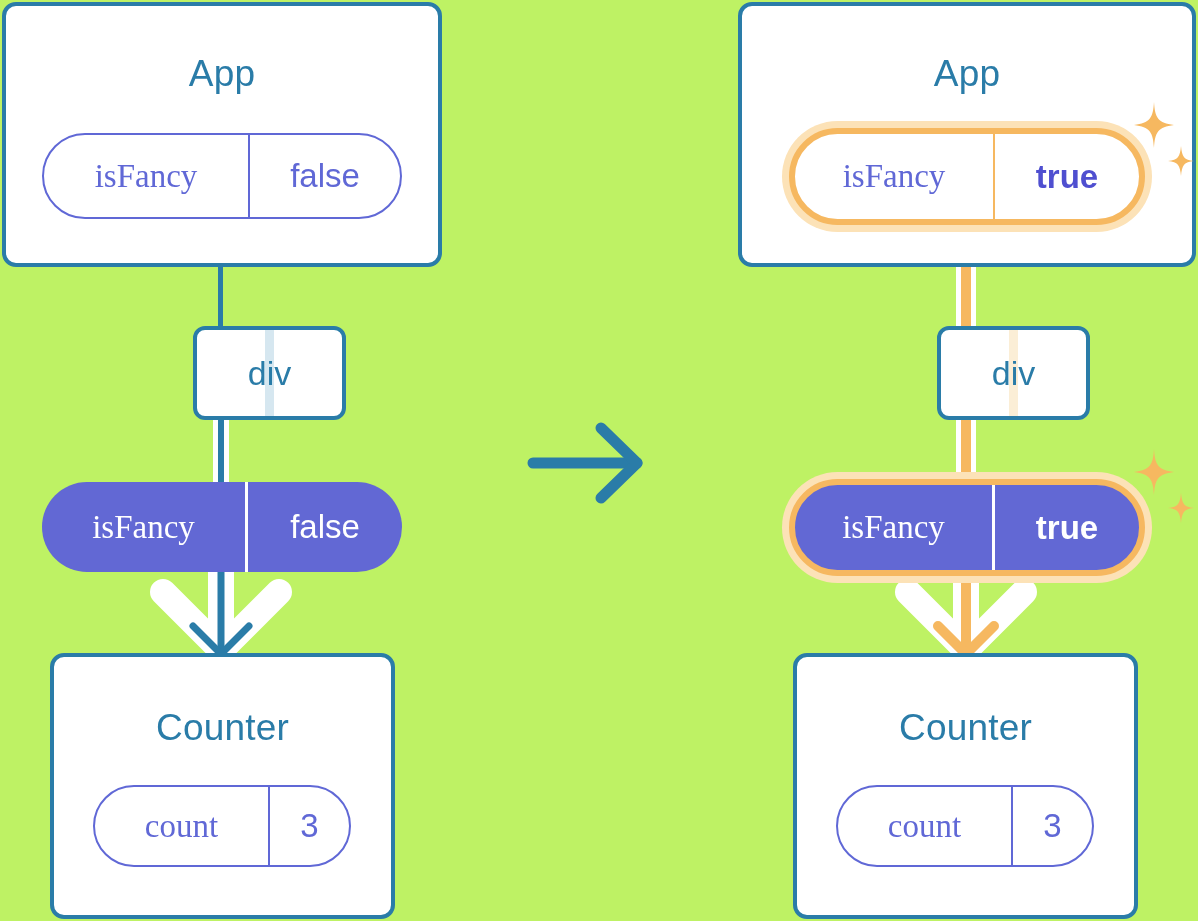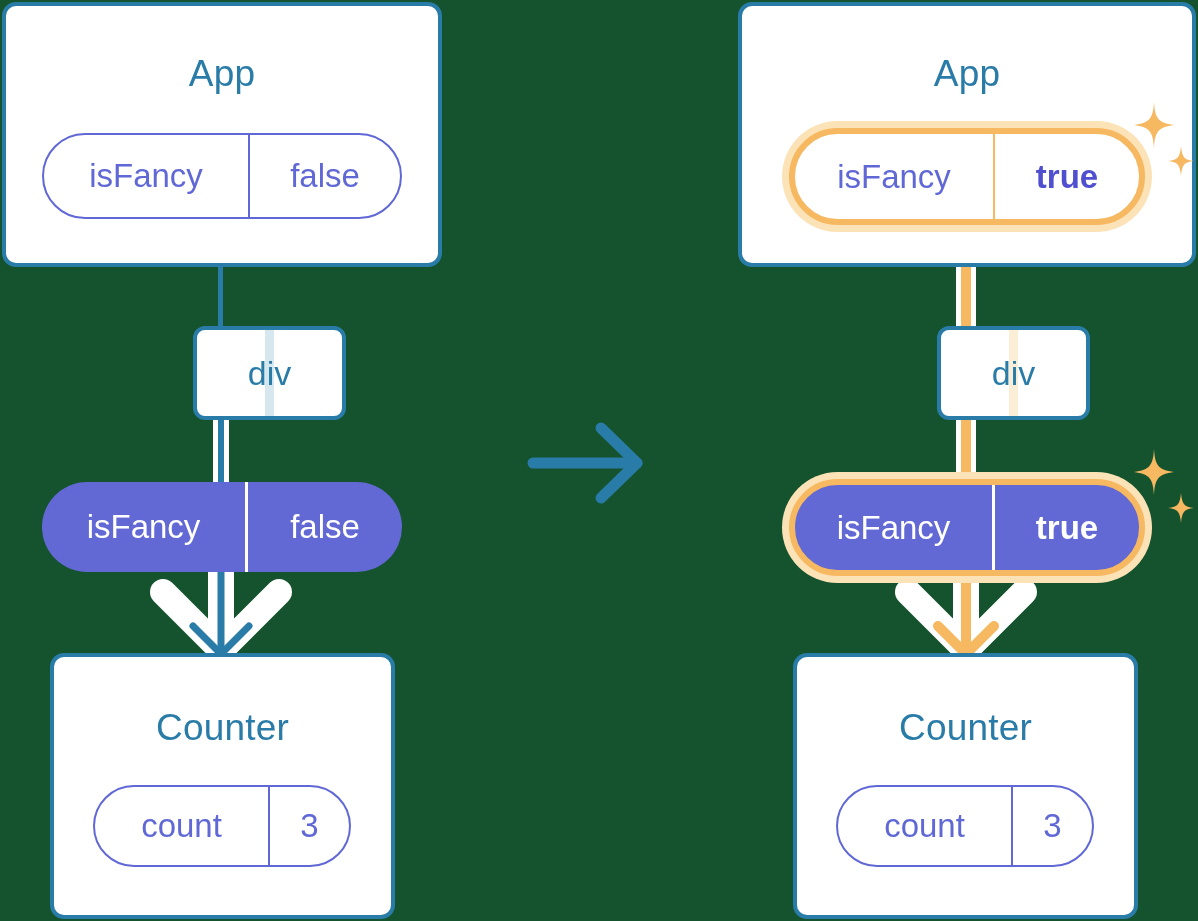--- a/index.html
+++ b/index.html
@@ -7,21 +7,21 @@
     padding: 0;
     background: #ffffff;
   }
   body {
     font-family: "Liberation Sans", sans-serif;
   }
   #stage {
     position: relative;
     width: 1198px;
     height: 921px;
-    background: #14532d;
+    background: #bef264;
     overflow: hidden;
   }
 
   
   .cbox {
     position: absolute;
     box-sizing: border-box;
     background: #ffffff;
     border: 4px solid #2a7ca8;
     border-radius: 14px;
@@ -76,21 +76,21 @@
     border-radius: 999px;
     z-index: 40;
   }
   .pill .cell {
     display: flex;
     align-items: center;
     justify-content: center;
     font-size: 33px;
     white-space: nowrap;
   }
-  .pill .cell.k { flex: 0 0 auto; }
+  .pill .cell.k { flex: 0 0 auto; font-family: Liberation Serif, serif; }
   .pill .cell.v { flex: 1 1 auto; }
 
   
   .pill.ghost {
     background: #ffffff;
     border: 2px solid #6068d6;
   }
   .pill.ghost .cell { color: #6068d6; }
   .pill.ghost .divider {
     width: 2px;

